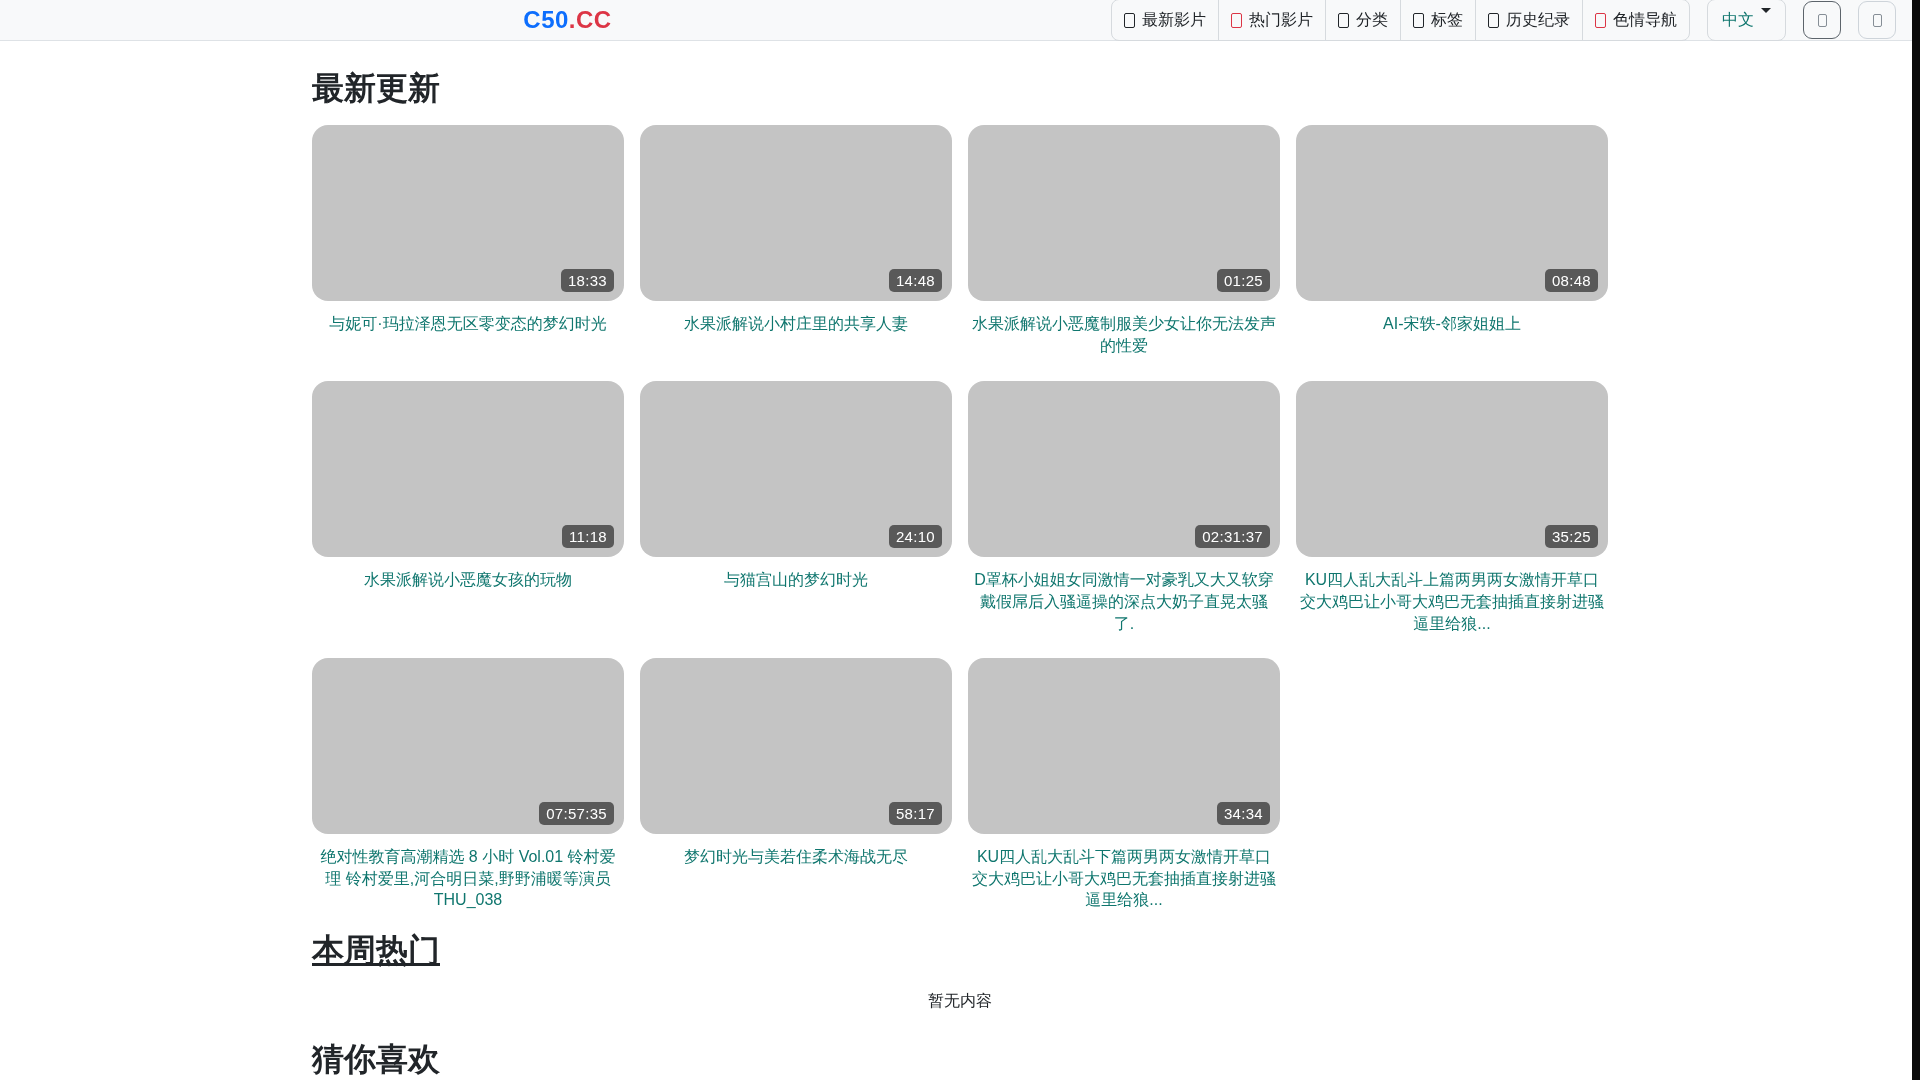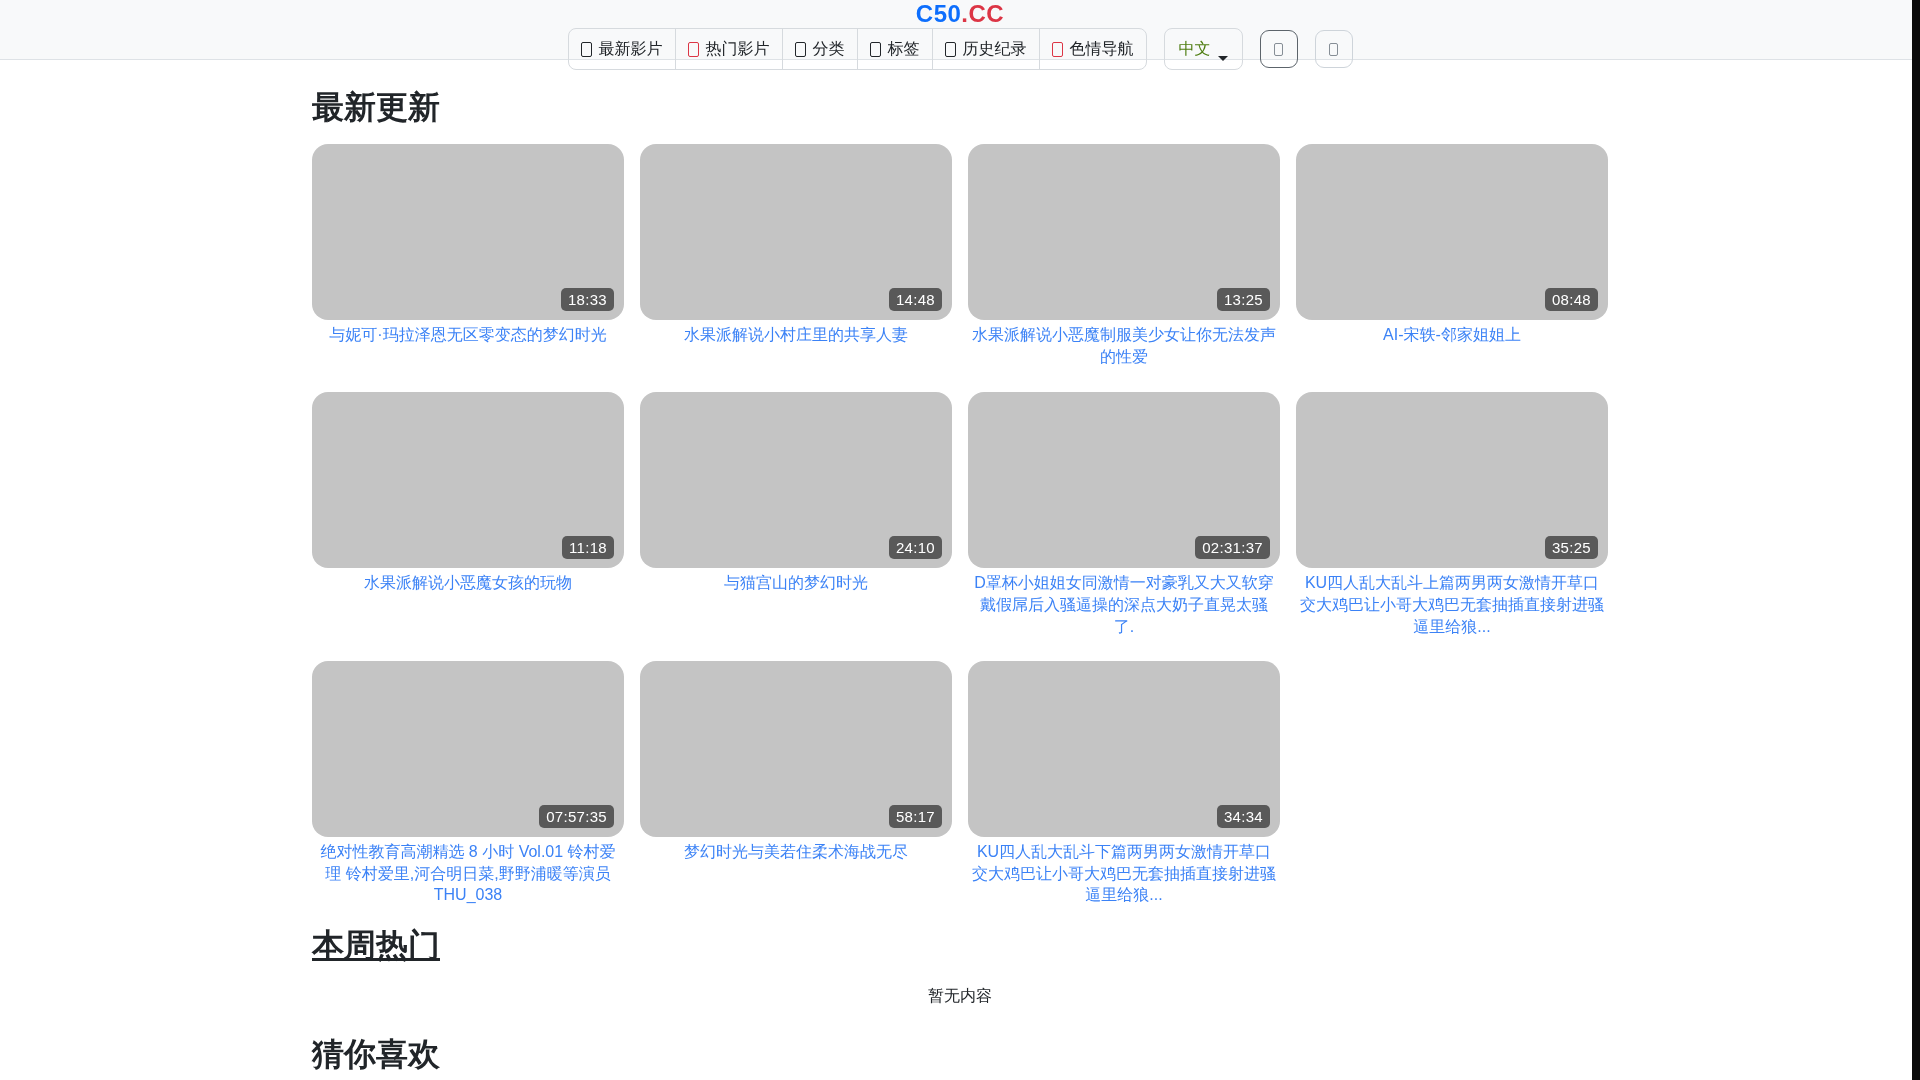--- a/index.html
+++ b/index.html
@@ -1,37 +1,37 @@
 <!DOCTYPE html>
 <html><head>
 <meta charset="utf-8">
 <style>
   * { margin:0; padding:0; box-sizing:border-box; }
   html,body { width:1920px; height:1080px; overflow:hidden; background:#fff;
     font-family:"Liberation Sans","DejaVu Sans",sans-serif; color:#212529; }
 
   
-  .navbar { position:relative; display:flex; align-items:center; height:60px;
-    background:#f8f9fa; border-bottom:1px solid #dee2e6; padding:0 24px;flex-direction:column; }
+  .navbar { position:relative; display:flex; align-items:center; height:41px;
+    background:#f8f9fa; border-bottom:1px solid #dee2e6; padding:0 24px; }
   .nav-spacer { flex:1 1 0; }
   .brand { font-size:24px; font-weight:bold; letter-spacing:.5px; white-space:nowrap; cursor:pointer; }
   .brand .b1 { color:#0d6efd; }
   .brand .b2 { color:#dc3545; }
   .nav-right { display:flex; align-items:center; gap:17px; }
   .btn-group { display:flex; }
   .btn-group button { display:inline-flex; align-items:center; background:transparent;
     border:1px solid #d6dade; color:#212529; font-size:16px; line-height:24px;
     padding:8px 12px; cursor:pointer; margin-left:-1px; white-space:nowrap;
     font-family:inherit; }
   .btn-group button:first-of-type { border-top-left-radius:8px; border-bottom-left-radius:8px; margin-left:0; }
   .btn-group button:last-of-type { border-top-right-radius:8px; border-bottom-right-radius:8px; }
   .tofu { display:inline-block; width:11px; height:15px; border:1.5px solid #212529;
     border-radius:2px; margin-right:7px; flex:0 0 auto; }
-  .lang-btn { display:inline-flex; align-items:flex-end; background:transparent;
-    border:1px solid #d6dade; border-radius:8px; color:#4d7c0f; font-size:16px;
+  .lang-btn { display:inline-flex; align-items:flex-start; background:transparent;
+    border:1px solid #d6dade; border-radius:8px; color:#0f766e; font-size:16px;
     line-height:24px; padding:8px 14px; cursor:pointer; font-family:inherit; }
   .caret { display:inline-block; width:0; height:0; margin-left:7px;
     border-left:5px solid transparent; border-right:5px solid transparent;
     border-top:5px solid #212529; }
   .sq-btn { display:inline-flex; align-items:center; justify-content:center;
     width:38px; height:38px; background:transparent; border-radius:9px; cursor:pointer; }
   .sq-btn.dark { border:1px solid #5c646b; }
   .sq-btn.light { border:1px solid #ced4da; }
   .sq-btn .tofu { margin:0; width:9px; height:13px; border-color:#868e96; border-width:1px; }
 
@@ -41,22 +41,22 @@
 
   
   .container { width:1296px; margin:0 auto; padding-top:28px; }
   h2.section-h { font-size:32px; font-weight:700; color:#212529; line-height:1.2; }
   .latest-h { margin-bottom:18px; }
   .grid { display:grid; grid-template-columns:repeat(4,1fr); column-gap:16px; row-gap:24px; }
   .card { cursor:pointer; }
   .thumb { position:relative; width:100%; height:176px; background:#c4c4c4; border-radius:16px; }
   .dur-badge { position:absolute; right:10px; bottom:9px; background:#595959; color:#fff;
     font-size:15px; line-height:1; padding:4px 7px; border-radius:5px; letter-spacing:.3px; }
-  .v-title { margin-top:4px; min-height:44px; font-size:16px; line-height:1.35;
-    text-align:center; color:#3b82f6; padding:0 4px; }
+  .v-title { margin-top:12px; min-height:44px; font-size:16px; line-height:1.35;
+    text-align:center; color:#0f766e; padding:0 4px; }
 
   .weekly-h { margin-top:20px;text-decoration:underline; }
   .empty-text { margin-top:22px; text-align:center; font-size:16px; color:#212529; }
   .guess-h { margin-top:28px; margin-bottom:8px; }
 </style>
 </head>
 <body>
 
 <header class="navbar">
   <div class="nav-spacer"></div>
@@ -128,21 +128,21 @@
 
       <div class="card">
         <div class="thumb">
           <span class="dur-badge">14:48</span>
         </div>
         <div class="v-title">水果派解说小村庄里的共享人妻</div>
       </div>
 
       <div class="card">
         <div class="thumb">
-          <span class="dur-badge">13:25</span>
+          <span class="dur-badge">01:25</span>
         </div>
         <div class="v-title">水果派解说小恶魔制服美少女让你无法发声的性爱</div>
       </div>
 
       <div class="card">
         <div class="thumb">
           <span class="dur-badge">08:48</span>
         </div>
         <div class="v-title">AI-宋轶-邻家姐姐上</div>
       </div>

